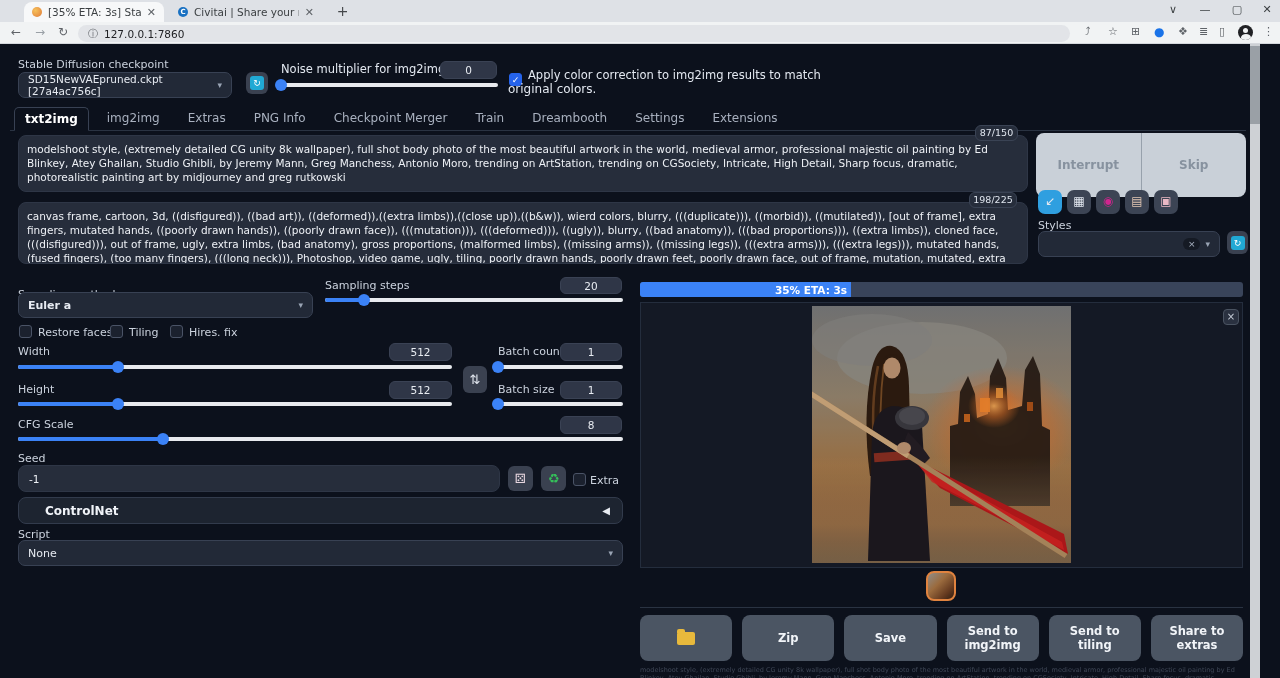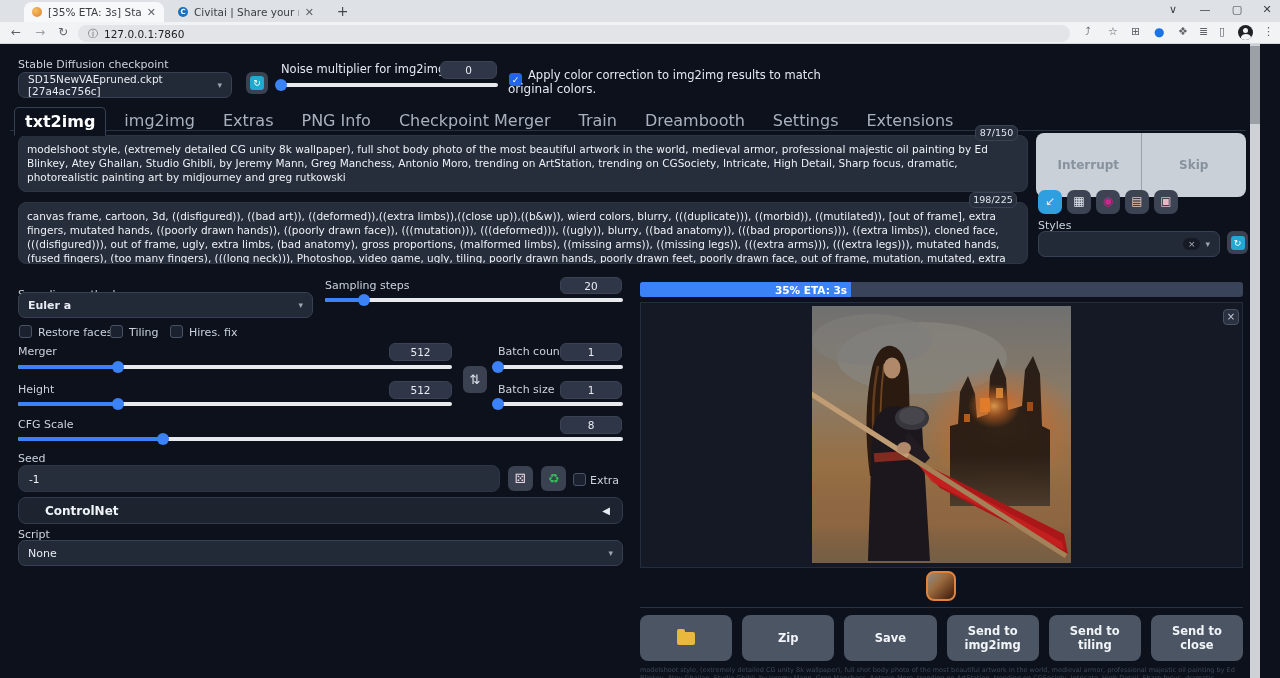--- a/index.html
+++ b/index.html
@@ -42,21 +42,21 @@
   .slider { height:4px; border-radius:2px; background:#e8eaee; }
   .sfill { position:relative; height:4px; border-radius:2px; background:#3b82f6; }
   .sfill:after { content:""; position:absolute; right:-6px; top:-4px; width:12px; height:12px; border-radius:50%; background:#3b82f6; }
   .cb { width:13px; height:13px; border:1px solid #4a5366; border-radius:3px; background:#1b212e; }
   .cb.on { background:#2563eb; border-color:#2563eb; color:#fff; font-size:9px; text-align:center; line-height:12px; }
   .ta { background:#262d3b; border:1px solid #2e3646; border-radius:8px; color:#eef1f6; font-size:10.5px; line-height:14px; padding:6px 8px; width:100%; height:100%; resize:none; outline:none; font-family:"DejaVu Sans", sans-serif; overflow:hidden; }
   .counter { background:#262d3b; border:1px solid #3a4354; border-radius:6px; color:#dfe5ee; font-size:9.5px; text-align:center; line-height:14px; z-index:3; }
   .iconbtn { width:24px; height:24px; border-radius:7px; background:#3c4454; color:#e3e8f0; font-size:12px; text-align:center; line-height:23px; }
   .refbtn { background:#3a4150; border-radius:6px; display:flex; align-items:center; justify-content:center; }
   .refbtn .sq { background:#21a9d4; color:#fff; border-radius:3px; font-size:9px; width:14px; height:14px; line-height:14px; text-align:center; }
-  .navtab { font-size:16px; color:#a9b1bf; padding:4px 10px; }
+  .navtab { font-size:12px; color:#a9b1bf; padding:4px 10px; }
   .navtab.active { color:#fff; font-weight:bold; background:#0c111c; border:1px solid #384153; border-bottom:1px solid #0c111c; border-radius:5px 5px 0 0; }
   .grayline { background:#2a3342; }
   .outbtn { flex:1; background:#4b5563; border-radius:8px; color:#f1f4f8; font-size:11.5px; font-weight:bold; display:flex; align-items:center; justify-content:center; text-align:center; line-height:14px; padding:4px; }
   .folder { position:relative; width:18px; height:13px; background:#e8b93c; border-radius:2px; }
   .folder:before { content:""; position:absolute; left:0; top:-3px; width:8px; height:4px; background:#e8b93c; border-radius:2px 2px 0 0; }
   .halfbtn { background:#c9d0d8; color:#87929f; font-size:12px; font-weight:bold; display:flex; align-items:center; justify-content:center; }
   .dimtext { font-size:6.5px; color:#3f4756; line-height:8px; overflow:hidden; }
 </style>
 </head>
 <body>
@@ -179,21 +179,21 @@
     <div class="sfill" style="width: 13%;"></div>
   </div>
 
   <div class="abs cb" style="left:19px;top:325px;"></div>
   <div class="abs lbl" style="left:38px;top:326px;">Restore faces</div>
   <div class="abs cb" style="left:110px;top:325px;"></div>
   <div class="abs lbl" style="left:129px;top:326px;">Tiling</div>
   <div class="abs cb" style="left:170px;top:325px;"></div>
   <div class="abs lbl" style="left:189px;top:326px;">Hires. fix</div>
 
-  <div class="abs lbl" style="left:18px;top:345px;">Merger</div>
+  <div class="abs lbl" style="left:18px;top:345px;">Width</div>
   <div class="abs numbox" style="left:389px;top:343px;width:63px;height:18px;">512</div>
   <div class="abs slider" style="left:18px;top:365px;width:434px;">
     <div class="sfill" style="width: 23%;"></div>
   </div>
 
   <div class="abs refbtn" style="left:463px;top:366px;width:24px;height:27px;color:#dfe4ec;font-size:13px;">
     <span>⇅</span>
   </div>
 
   <div class="abs lbl" style="left:498px;top:345px;">Batch count</div>
@@ -309,18 +309,18 @@
   <div class="abs grayline" style="left:640px;top:607px;width:603px;height:1px;"></div>
 
   <div class="abs" style="left:640px;top:615px;width:603px;height:46px;display:flex;gap:10px;">
     <div class="outbtn">
         <span class="folder"></span>
       </div>
     <div class="outbtn">Zip</div>
     <div class="outbtn">Save</div>
     <div class="outbtn" style="max-width:100px;">Send to img2img</div>
     <div class="outbtn">Send to tiling</div>
-    <div class="outbtn">Send to close</div>
+    <div class="outbtn">Share to extras</div>
   </div>
 
   <div class="abs dimtext" style="left:640px;top:666px;width:600px;height:12px;">modelshoot style, (extremely detailed CG unity 8k wallpaper), full shot body photo of the most beautiful artwork in the world, medieval armor, professional majestic oil painting by Ed Blinkey, Atey Ghailan, Studio Ghibli, by Jeremy Mann, Greg Manchess, Antonio Moro, trending on ArtStation, trending on CGSociety, Intricate, High Detail, Sharp focus, dramatic, photorealistic painting art by midjourney and greg rutkowski</div>
 
 </div>
 
 </body></html>

